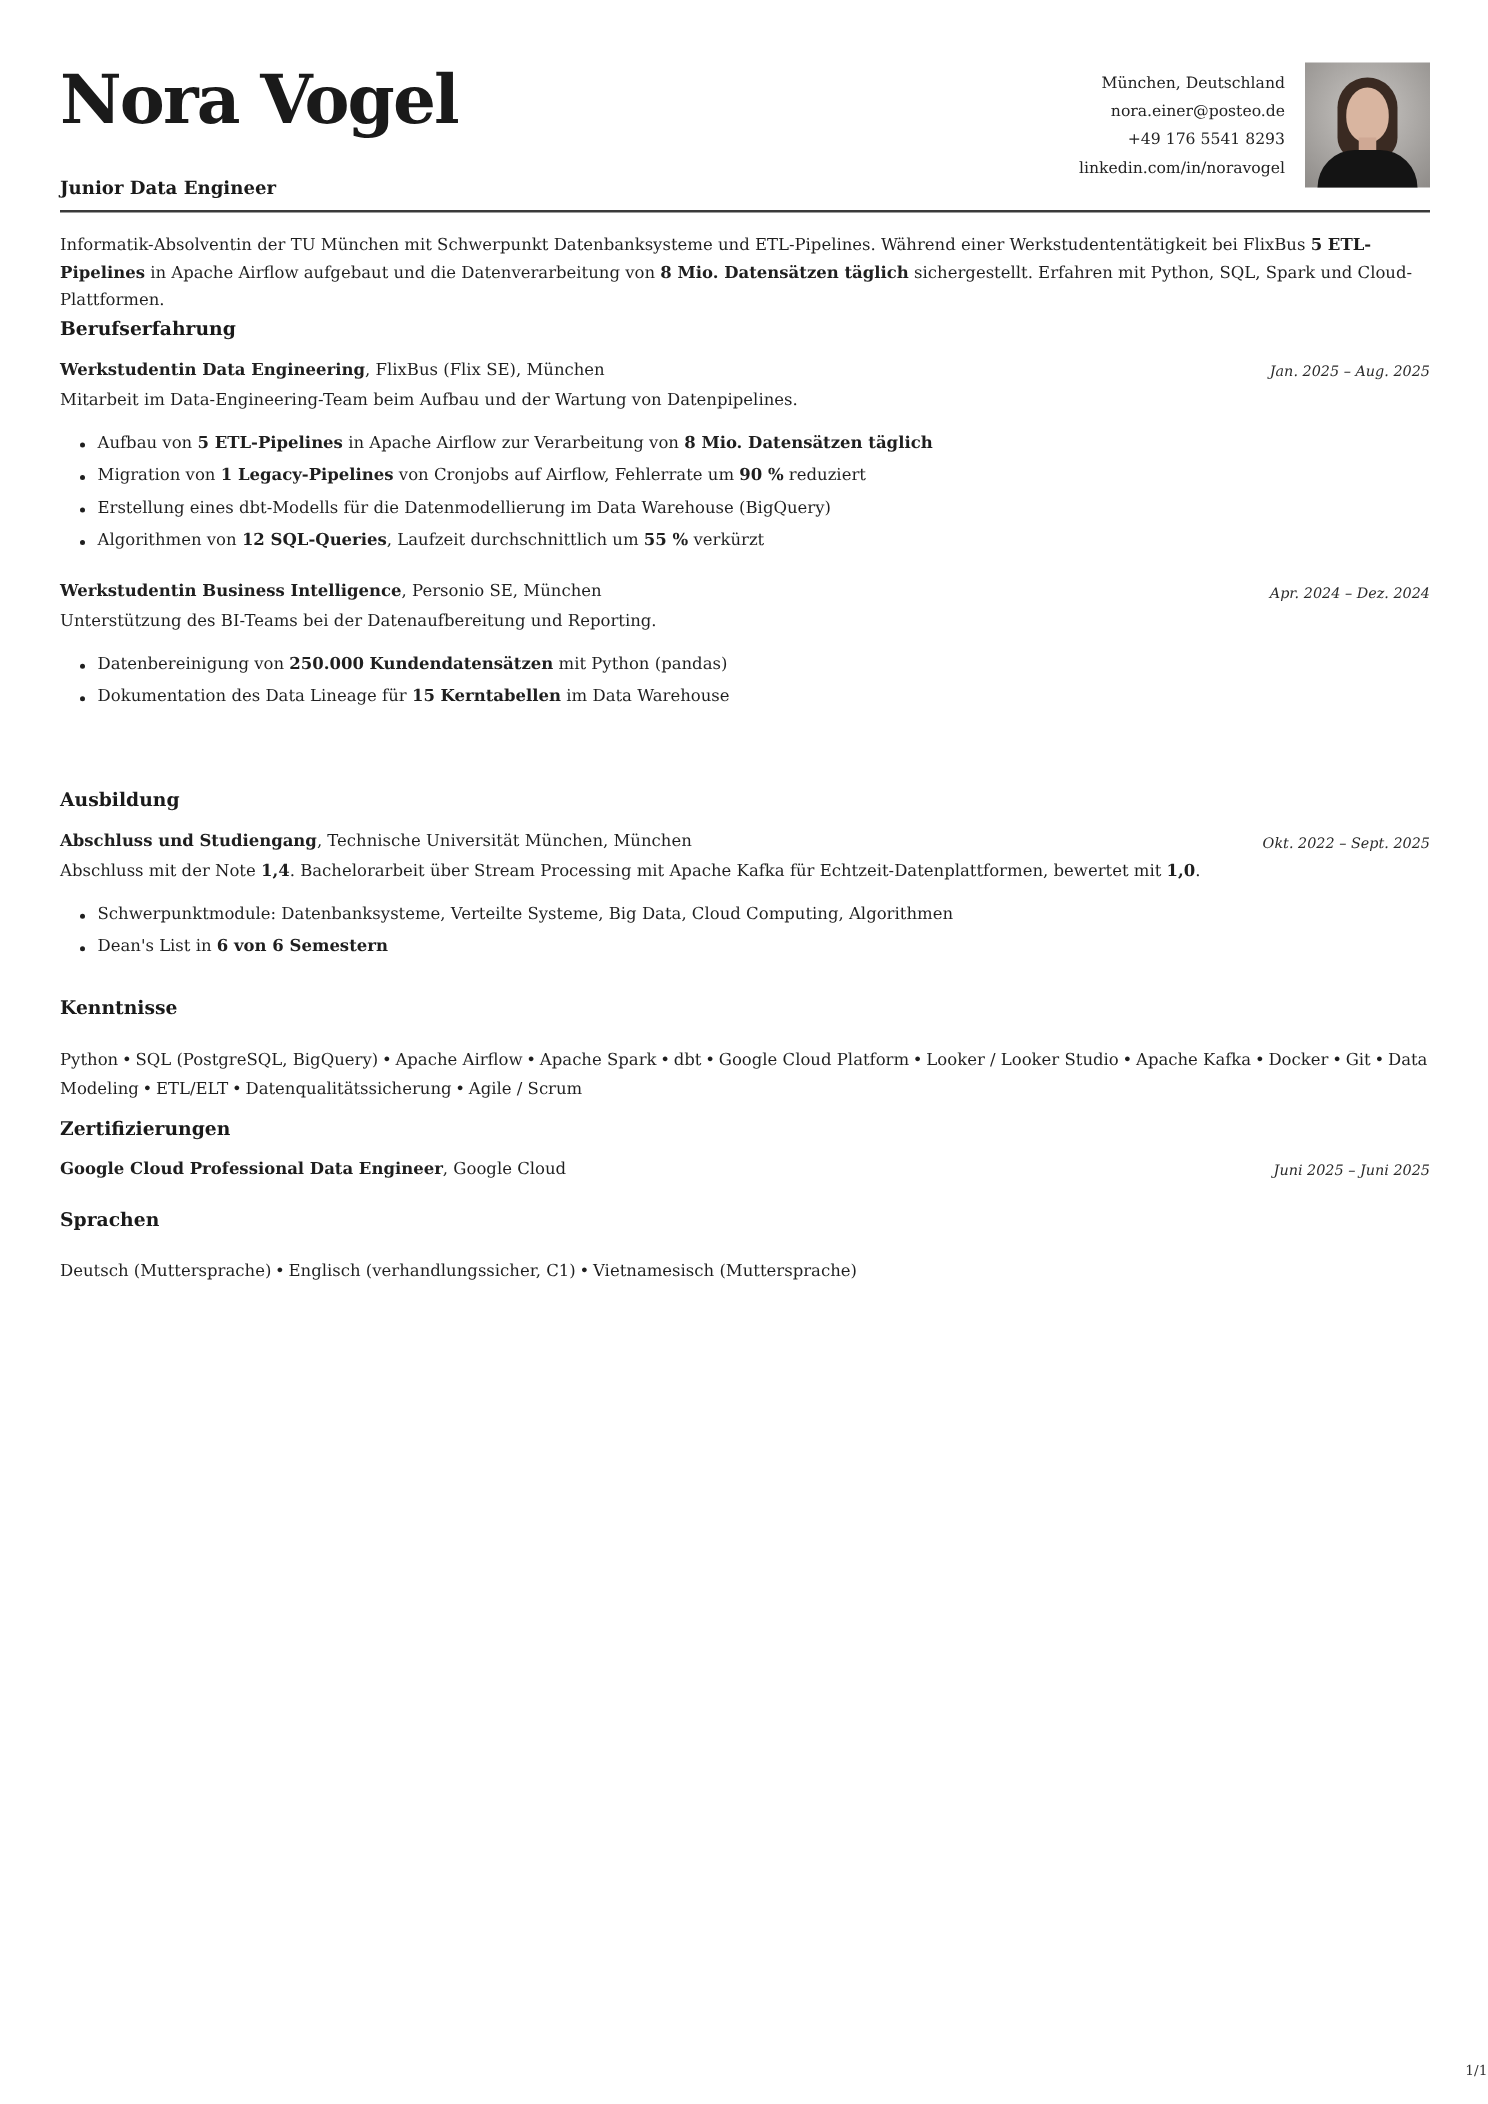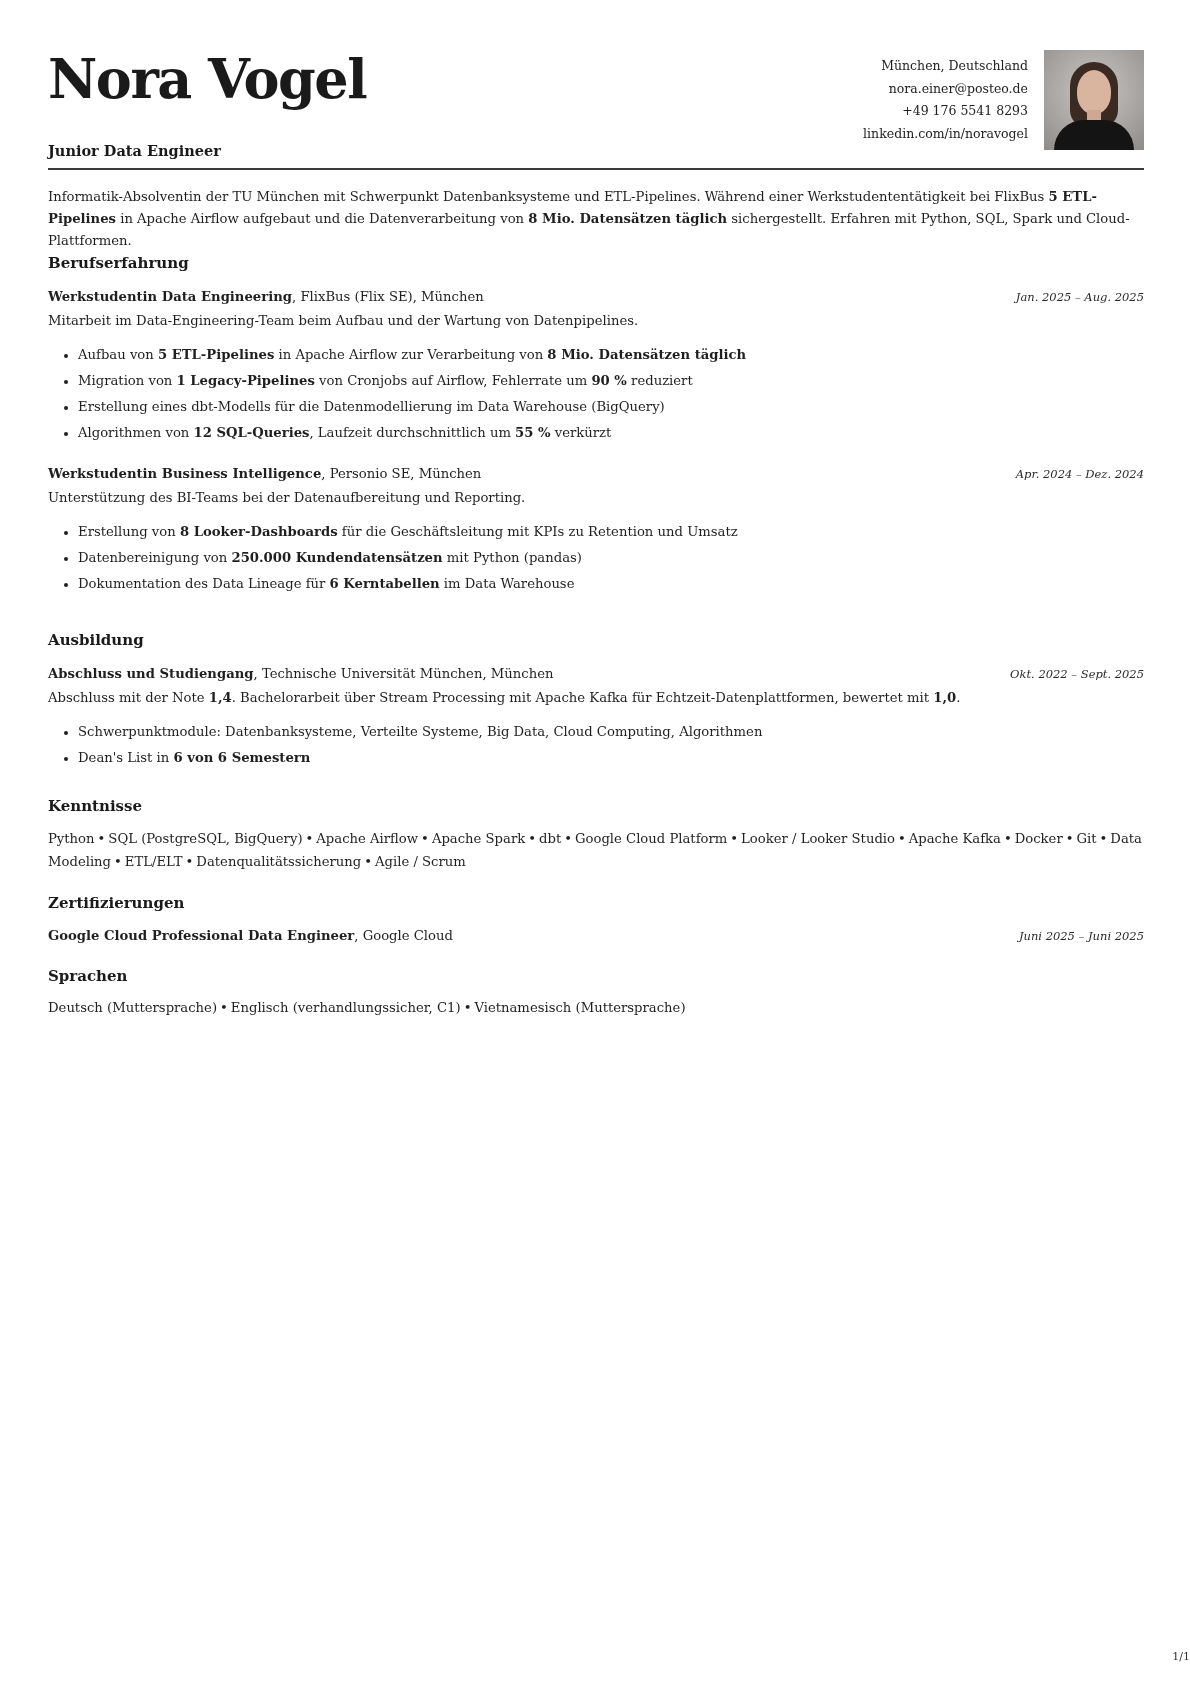--- a/index.html
+++ b/index.html
@@ -82,21 +82,21 @@
       position: absolute; left: 14px; list-style: none;
       font-size: 13.2px; color: #1f1f1f;
     }
     ul.bullets li { position: relative; padding-left: 16px; height: 26px; line-height: 26px; }
     ul.bullets li::before {
       content: ""; position: absolute; left: 2px; top: 12px;
       width: 4px; height: 4px; border-radius: 50%; background: #1f1f1f;
     }
     .inline-list {
       position: absolute; left: 0; width: 1096px;
-      font-size: 13.2px; line-height: 23px; color: #1f1f1f;
+      font-size: 13.2px; line-height: 23px; color: #1f1f1f; margin-top: 10px;
     }
     .sep { margin: 0 3px; }
     .footer {
       position: absolute; left: 0; top: 1650px; width: 1190px; text-align: right;
       font-size: 11px; color: #333;
     }
   </style>
 </head>
 <body>
 
@@ -137,23 +137,22 @@
     <li><span>Erstellung eines dbt-Modells für die Datenmodellierung im Data Warehouse (BigQuery)</span></li>
     <li><span>Algorithmen von </span><b>12 SQL-Queries</b><span>, Laufzeit durchschnittlich um </span><b>55 %</b><span> verkürzt</span></li>
   </ul>
 
   <div class="entry-head" style="top:466px">
     <b>Werkstudentin Business Intelligence</b><span>, Personio SE, München</span>
     <span class="entry-date" style="top:1px">Apr. 2024 – Dez. 2024</span>
   </div>
   <div class="entry-desc" style="top:490px">Unterstützung des BI-Teams bei der Datenaufbereitung und Reporting.</div>
   <ul class="bullets" style="top:519px">
-    <li><span>Erstellung von </span><b>8 Looker-Dashboards</b><span> für die Geschäftsleitung mit KPIs zu Retention und Umsatz</span></li>
     <li><span>Datenbereinigung von </span><b>250.000 Kundendatensätzen</b><span> mit Python (pandas)</span></li>
-    <li><span>Dokumentation des Data Lineage für </span><b>6 Kerntabellen</b><span> im Data Warehouse</span></li>
+    <li><span>Dokumentation des Data Lineage für </span><b>15 Kerntabellen</b><span> im Data Warehouse</span></li>
   </ul>
 
   <div class="section-title" style="top:631px">Ausbildung</div>
   <div class="entry-head" style="top:666px">
     <b>Abschluss und Studiengang</b><span>, Technische Universität München, München</span>
     <span class="entry-date" style="top:1px">Okt. 2022 – Sept. 2025</span>
   </div>
   <div class="entry-desc" style="top:690px">
     <span>Abschluss mit der Note </span><b>1,4</b><span>. Bachelorarbeit über Stream Processing mit Apache Kafka für Echtzeit-Datenplattformen, bewertet mit </span><b>1,0</b><span>.</span>
   </div>

